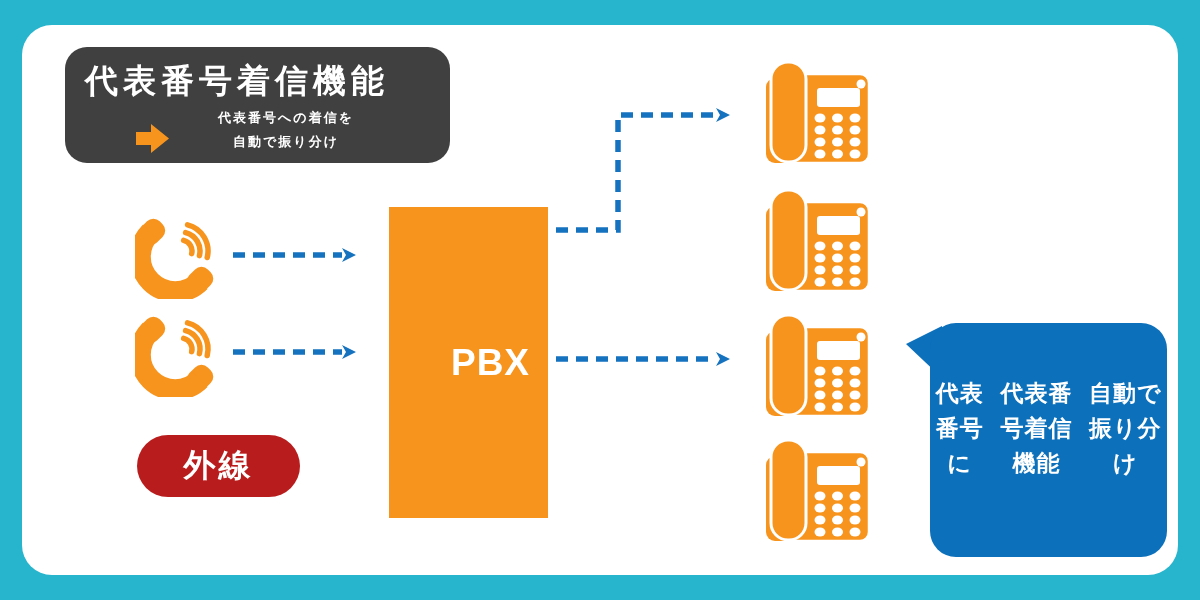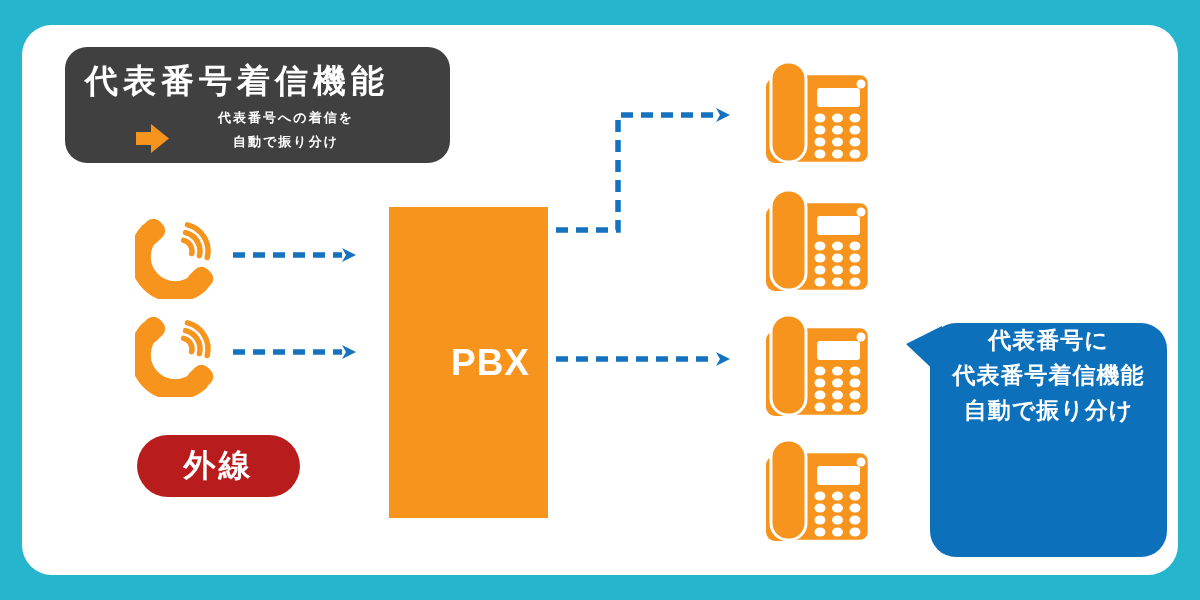--- a/index.html
+++ b/index.html
@@ -24,21 +24,21 @@
   .pbx{position:absolute;left:389px;top:207px;width:159px;height:311px;background:#F7941D;
        display:flex;align-items:center;justify-content:center;color:#fff;font-size:37px;font-weight:bold;letter-spacing:1px;padding-left:44px;}
 
   .deskphone{position:absolute;width:105px;height:103px;}
   .deskphone.p1{left:765px;top:61px;}
   .deskphone.p2{left:765px;top:189px;}
   .deskphone.p3{left:765px;top:314px;}
   .deskphone.p4{left:765px;top:439px;}
 
   .callout{position:absolute;left:930px;top:323px;width:237px;height:234px;background:#0C70BB;border-radius:26px;
-           display:flex;flex-direction:column;align-items:center;justify-content:flex-start;padding-bottom:24px;
+           display:flex;flex-direction:row;align-items:center;justify-content:center;padding-bottom:24px;
            color:#fff;font-size:23px;line-height:35px;font-weight:bold;letter-spacing:1px;text-align:center;}
 </style>
 </head>
 <body>
 
 <div class="stage">
   <div class="card"></div>
 
   <svg class="overlay" viewBox="0 0 1200 600">
     <defs>

